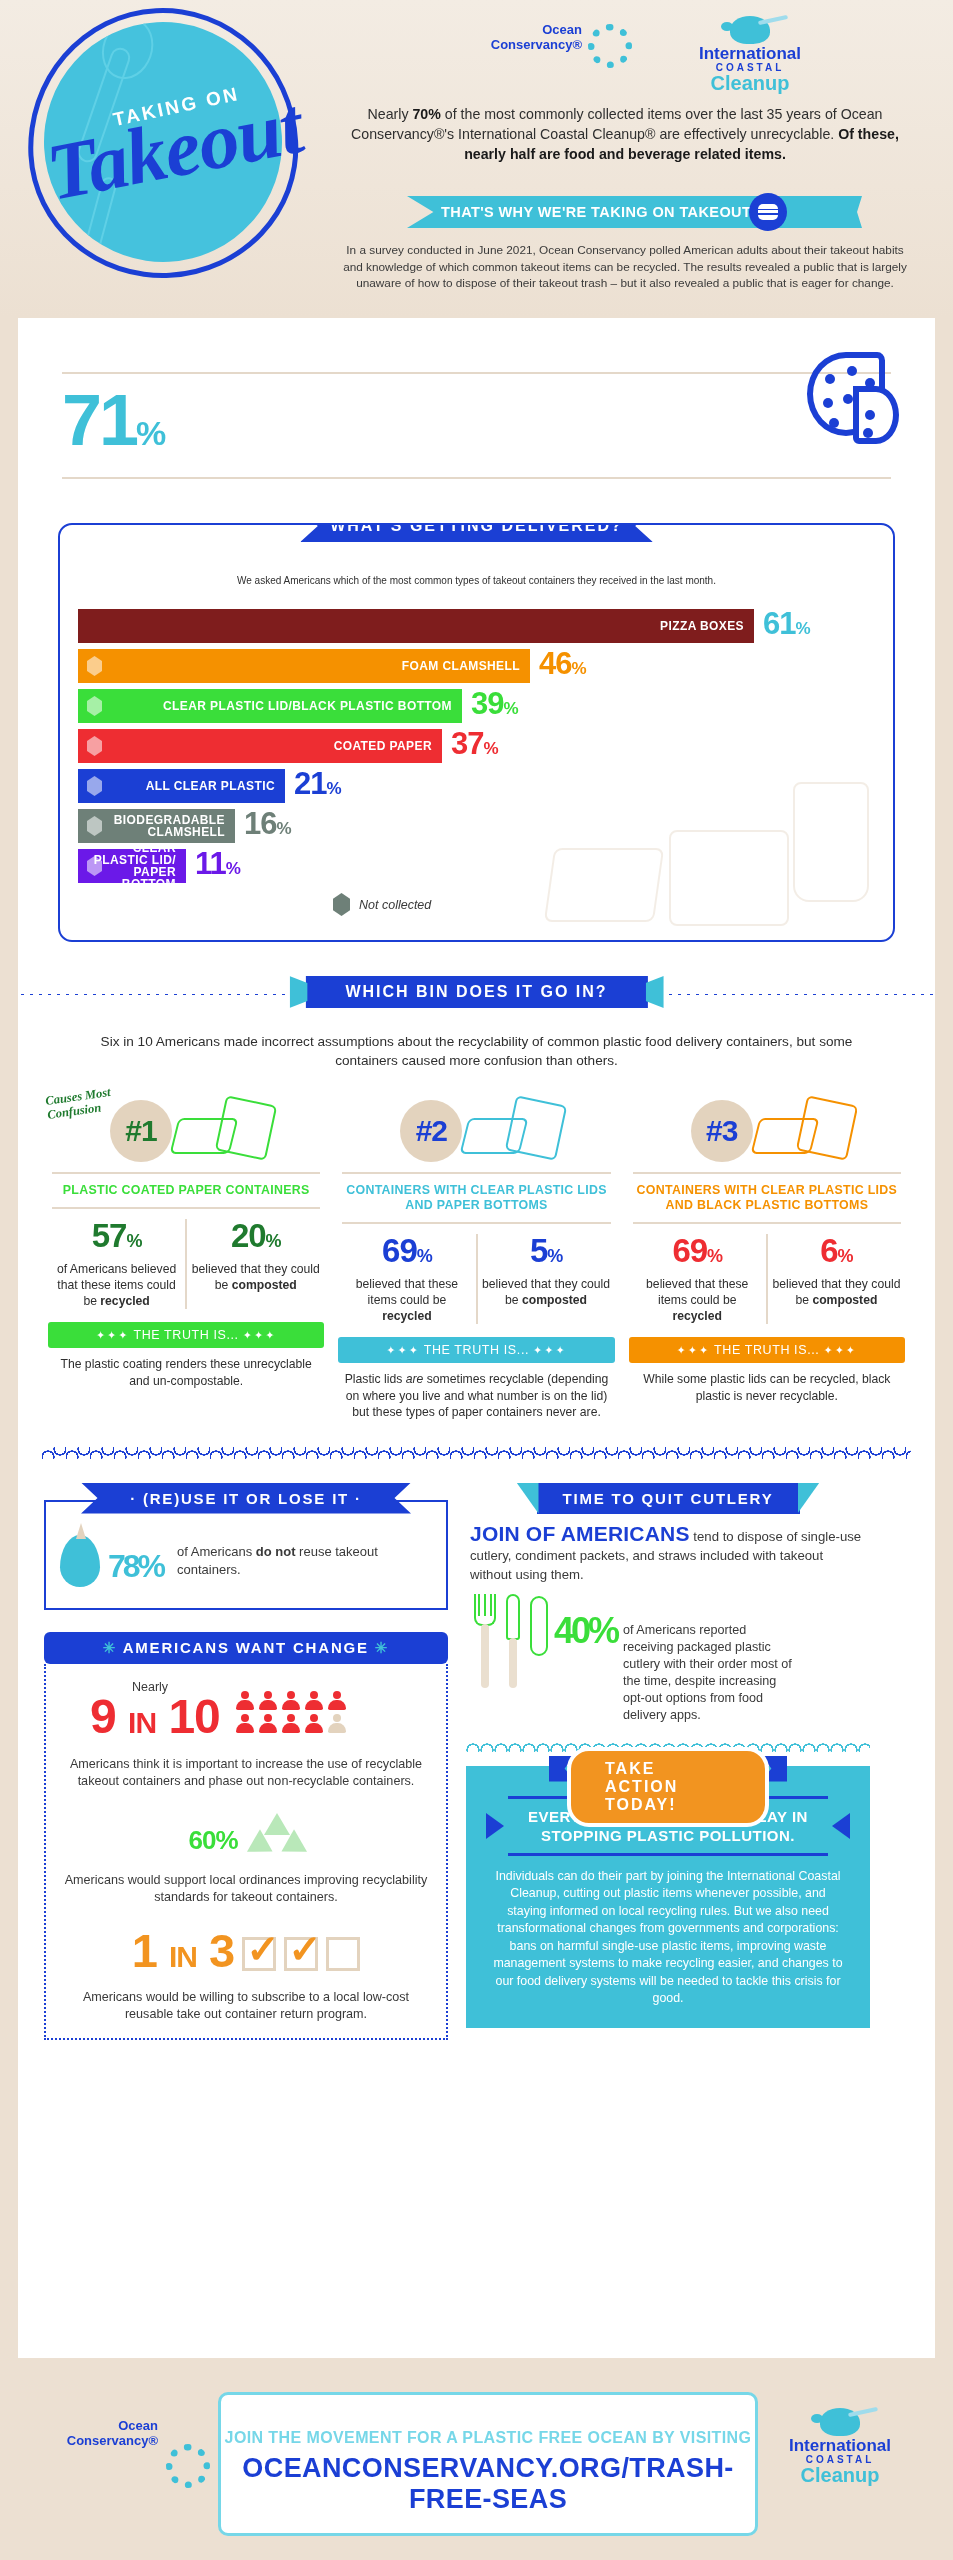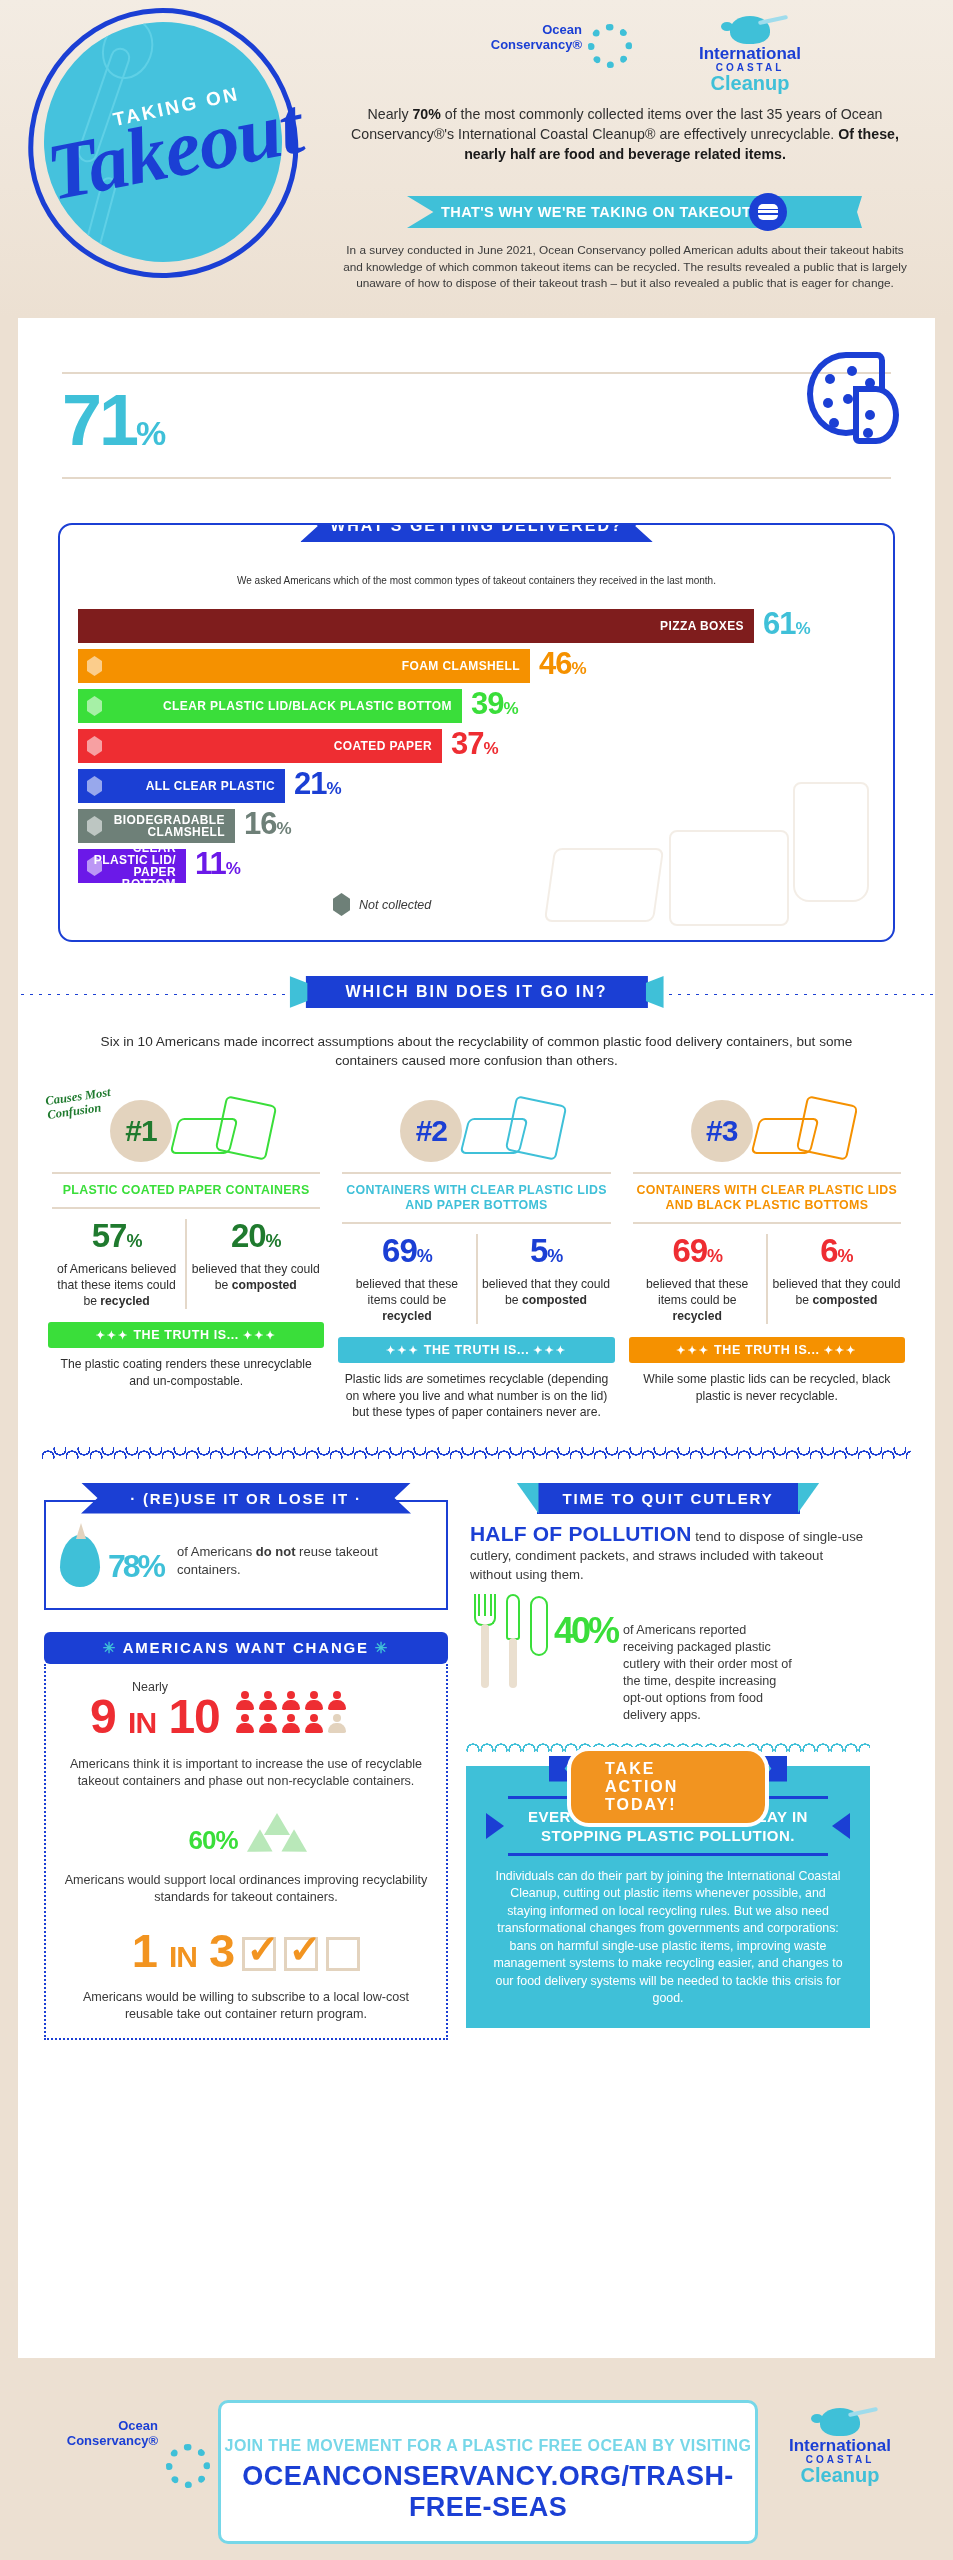--- a/index.html
+++ b/index.html
@@ -185,21 +185,21 @@
     text-align:center; font-weight:bold; font-size:12.4px; line-height:15px; letter-spacing:.3px;
     padding:7px 2px; font-family:"Liberation Sans Narrow","Liberation Sans",sans-serif;
   }
   .two-stats{ display:flex; margin-top:10px; }
   .stat-col{ flex:1; text-align:center; padding:0 4px; }
   .stat-col.right{ border-left:2px solid #e4d8c9; }
   .stat-num{ font-weight:bold; font-size:33px; line-height:34px; letter-spacing:-1px;}
   .stat-num span{ font-size:18px; }
   .stat-txt{ font-size:12.2px; line-height:16px; margin-top:3px; color:#2f2f2f;}
   .truth{
-    margin-top:13px; color:#fff; font-weight:bold; font-size:12.5px; letter-spacing:.6px;
+    margin-top:13px; color:#fff; font-weight:normal; font-size:12.5px; letter-spacing:.6px;
     padding:6px 6px; text-align:center; border-radius:3px;
     font-family:"Liberation Sans Narrow","Liberation Sans",sans-serif;
   }
   .truth .st{ font-size:11px; letter-spacing:2px; }
   .truth-body{ text-align:center; font-size:12.2px; line-height:16.5px; margin-top:8px; padding:0 6px; color:#2f2f2f;}
   .truth-body i{ font-style:italic; }
 
   .wave{
     margin:26px 24px 0; height:12px;
     background-image: radial-gradient(circle at 6px 10px, transparent 5px, #1b3fd4 5px, #1b3fd4 6.5px, transparent 6.7px),
@@ -282,21 +282,21 @@
   .arrw{ width:0;height:0;border-top:13px solid transparent;border-bottom:13px solid transparent;}
   .arrw.r{ border-left:18px solid #1b3fd4; }
   .arrw.l{ border-right:18px solid #1b3fd4; }
   .tat-head h4{ color:#fff; font-size:15px; line-height:19px; text-align:center; letter-spacing:.5px; margin:0 10px; font-family:"Liberation Sans Narrow","Liberation Sans",sans-serif;}
   .tat-copy{ color:#fff; text-align:center; font-size:12.4px; line-height:17.5px; padding:12px 4px 0;}
 
   
   .footer{ position:absolute; left:0; top:2382px; width:953px; height:178px; }
   .foot-oc{ position:absolute; left:58px; top:36px; width:180px; }
   .foot-box{
-    position:absolute; left:218px; top:18px; width:540px; height:144px; background:#fff;
+    position:absolute; left:218px; top:10px; width:540px; height:144px; background:#fff;
     border:3px solid #76d7e8; border-radius:10px; text-align:center; padding-top:34px;
   }
   .foot-l1{ color:#76d7e8; font-weight:bold; font-size:16px; letter-spacing:.4px; font-family:"Liberation Sans Narrow","Liberation Sans",sans-serif;}
   .foot-l2{ color:#1b3fd4; font-weight:bold; font-size:27px; letter-spacing:.4px; margin-top:6px; font-family:"Liberation Sans Narrow","Liberation Sans",sans-serif;}
   .foot-icc{ position:absolute; right:38px; top:26px; width:150px; text-align:center; }
 </style>
 </head>
 <body>
 
 <div class="page">
@@ -632,21 +632,21 @@
       <div class="colR">
         <div class="cut-title-wrap">
           <div class="panel-title cut-title">
             <div class="cut-flag l"></div>
             <div class="cut-flag r"></div>
             <span>TIME TO QUIT CUTLERY</span>
           </div>
         </div>
         <div class="cut-body">
           <div class="half-line">
-            <b>HALF OF POLLUTION</b><span> tend to dispose of single-use cutlery, condiment packets, and straws included with takeout without using them.</span>
+            <b>JOIN OF AMERICANS</b><span> tend to dispose of single-use cutlery, condiment packets, and straws included with takeout without using them.</span>
           </div>
           <div style="display:flex;align-items:flex-start;margin-top:10px">
             <div class="cutlery">
               <div class="fk">
                   <div class="tines"></div>
                   <div class="tine" style="left:4px"></div>
                   <div class="tine" style="left:10px"></div>
                   <div class="tine" style="left:16px"></div>
                   <div class="handle"></div>
                 </div>

